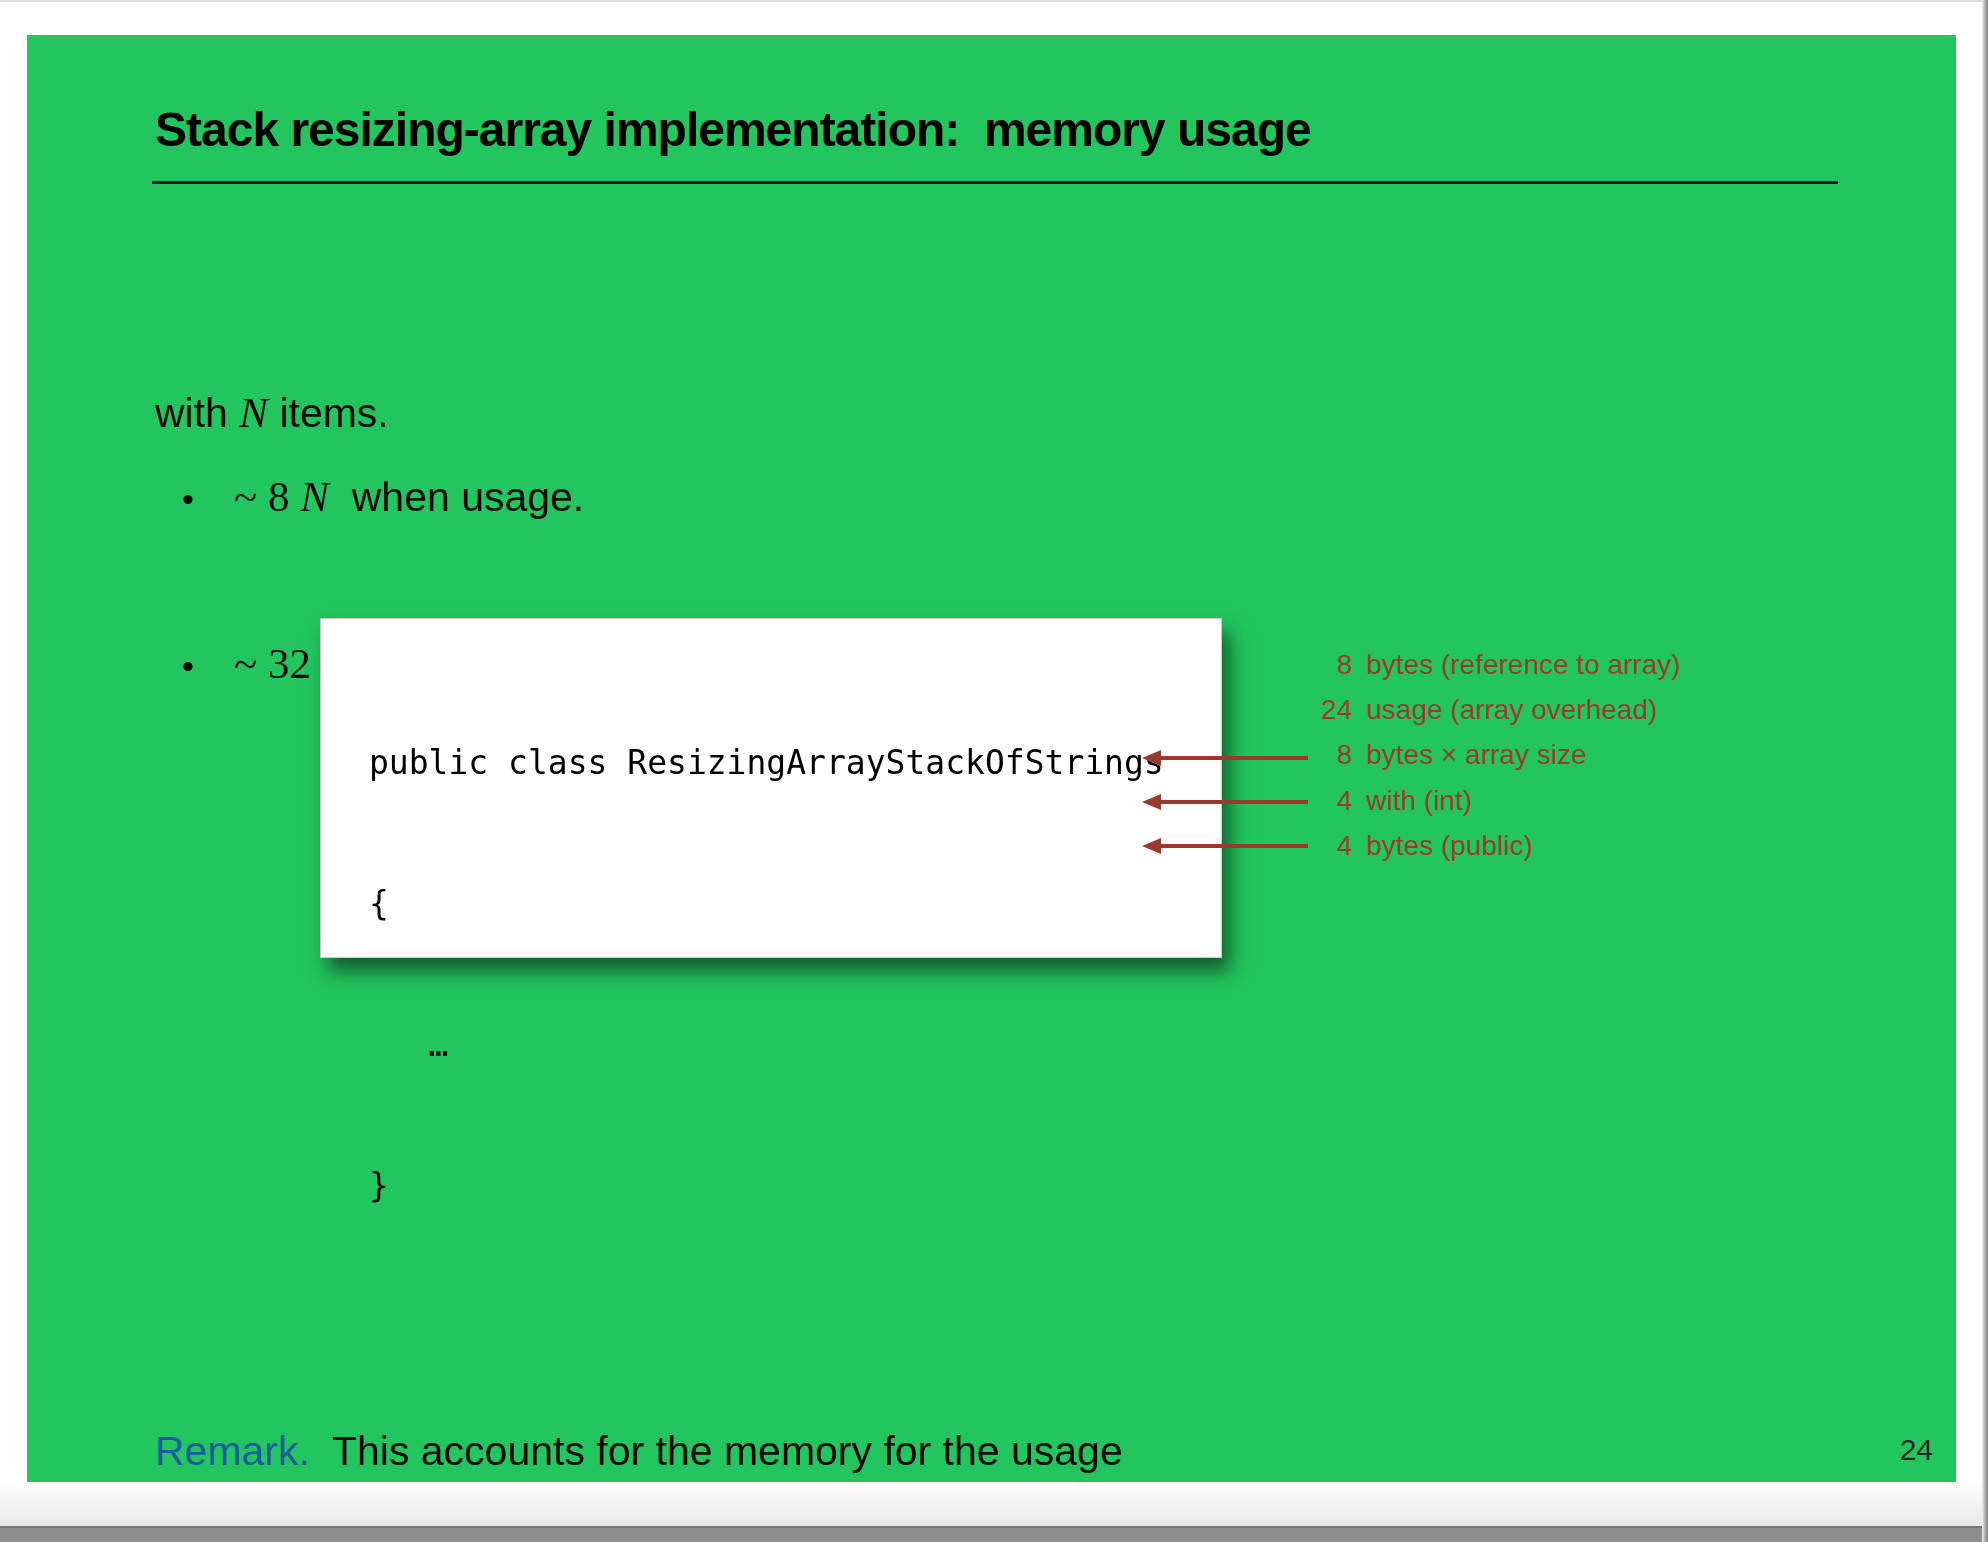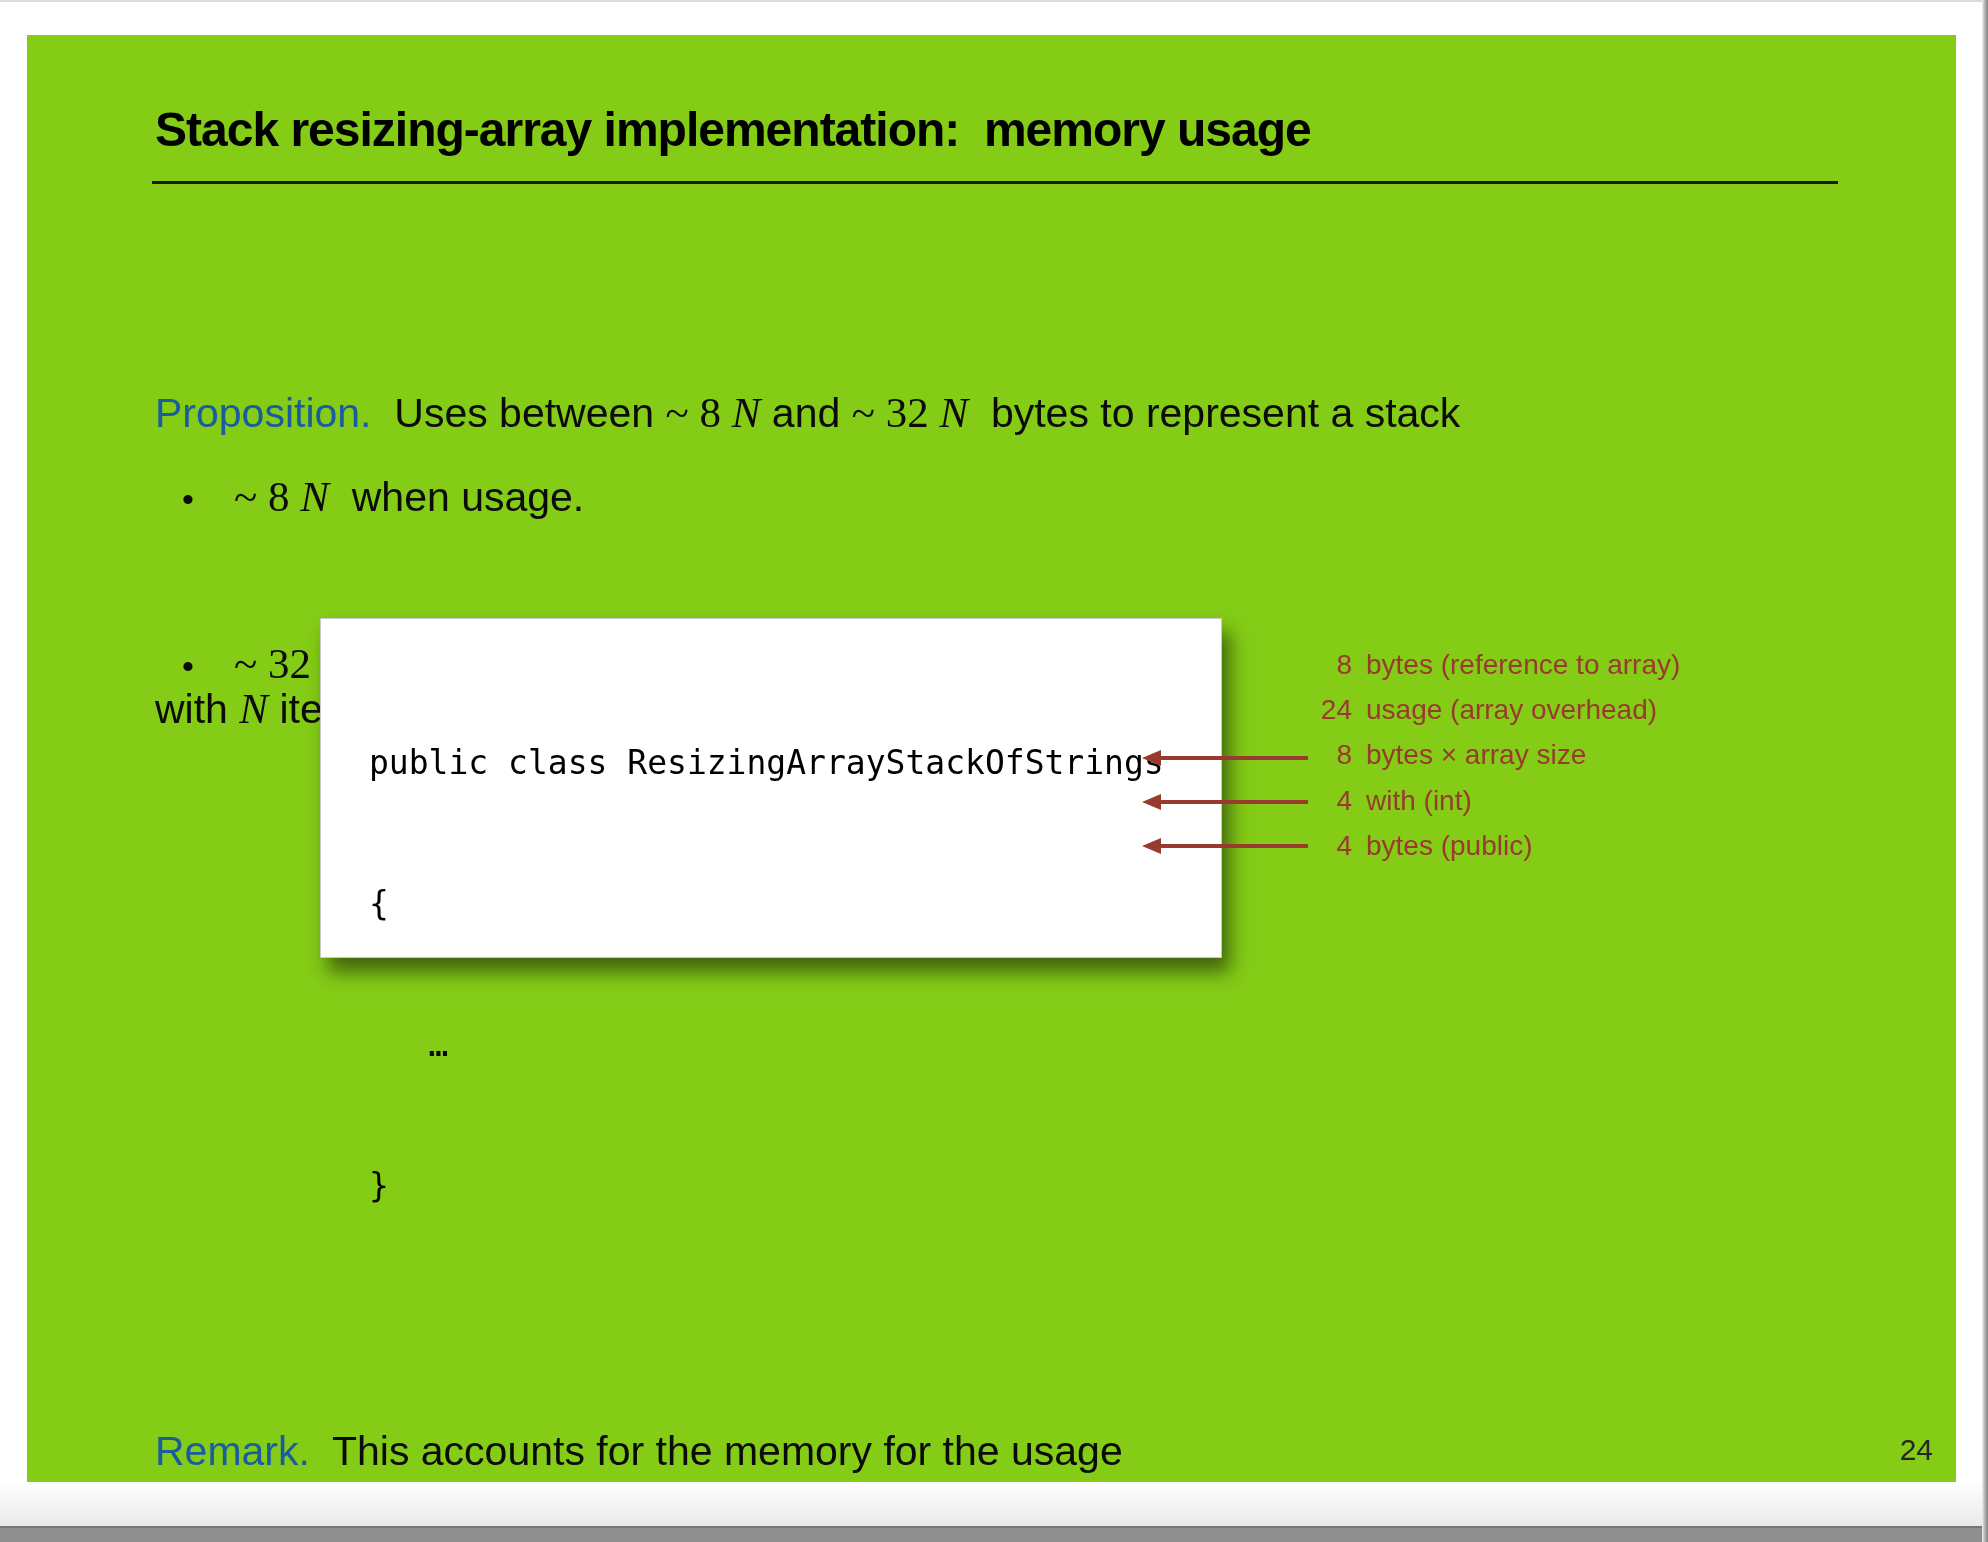--- a/index.html
+++ b/index.html
@@ -8,21 +8,21 @@
     font-family:"Liberation Sans", sans-serif;overflow:hidden;color:#0b0b0b;
   }
   .top-hairline{position:absolute;left:0;top:0;width:100%;height:2px;background:#dcdcdc;}
   .right-edge{position:absolute;top:0;right:0;width:6px;height:100%;
     background:linear-gradient(to right,#f2f2f2,#a8a8a8 55%,#858585);}
   .bottom-fade{position:absolute;left:0;bottom:16px;width:100%;height:44px;
     background:linear-gradient(#ffffff,#e9e9e9);}
   .bottom-bar{position:absolute;left:0;bottom:0;width:100%;height:16px;
     background:#8f8f8f;border-top:2px solid #767676;box-sizing:border-box;}
 
-  .slide{position:absolute;left:27px;top:35px;width:1929px;height:1448px;background:#84cc16;}
+  .slide{position:absolute;left:27px;top:35px;width:1929px;height:1448px;background:#22c55e;}
 
   .title{position:absolute;left:128px;top:67px;font-size:48px;font-weight:bold;
     letter-spacing:-1px;color:#000;white-space:pre;}
   .title-rule{position:absolute;left:125px;top:146px;width:1686px;height:3px;background:#1b1b1b;}
 
   .prop{position:absolute;left:128px;top:193px;font-size:41px;line-height:74px;white-space:pre;}
   .blue{color:#1a5c9e;}
   .math{font-family:"Liberation Serif", serif;font-size:43px;}
   .mvar{font-family:"Liberation Serif", serif;font-size:43px;font-style:italic;}
 
@@ -55,22 +55,20 @@
 <body>
 
 <div class="top-hairline"></div>
 
 <div class="slide">
 
   <div class="title">Stack resizing-array implementation:  memory usage</div>
   <div class="title-rule"></div>
 
   <div class="prop">
-    <div><span class="blue">Proposition.</span><span>  Uses between </span><span class="math">~ 8 </span><span class="mvar">N</span><span> and </span><span class="math">~ 32 </span><span class="mvar">N</span><span>  bytes to represent a stack</span>
-    </div>
     <div><span>with </span><span class="mvar">N</span><span> items.</span>
     </div>
   </div>
 
   <div class="bullets">
     <div class="bullet-row">
       <span class="bullet-dot">•</span><span class="math">~ 8 </span><span class="mvar">N</span><span>  when usage.</span>
     </div>
     <div class="bullet-row">
       <span class="bullet-dot">•</span><span class="math">~ 32 </span><span class="mvar">N</span><span> when one-quarter full.</span>

